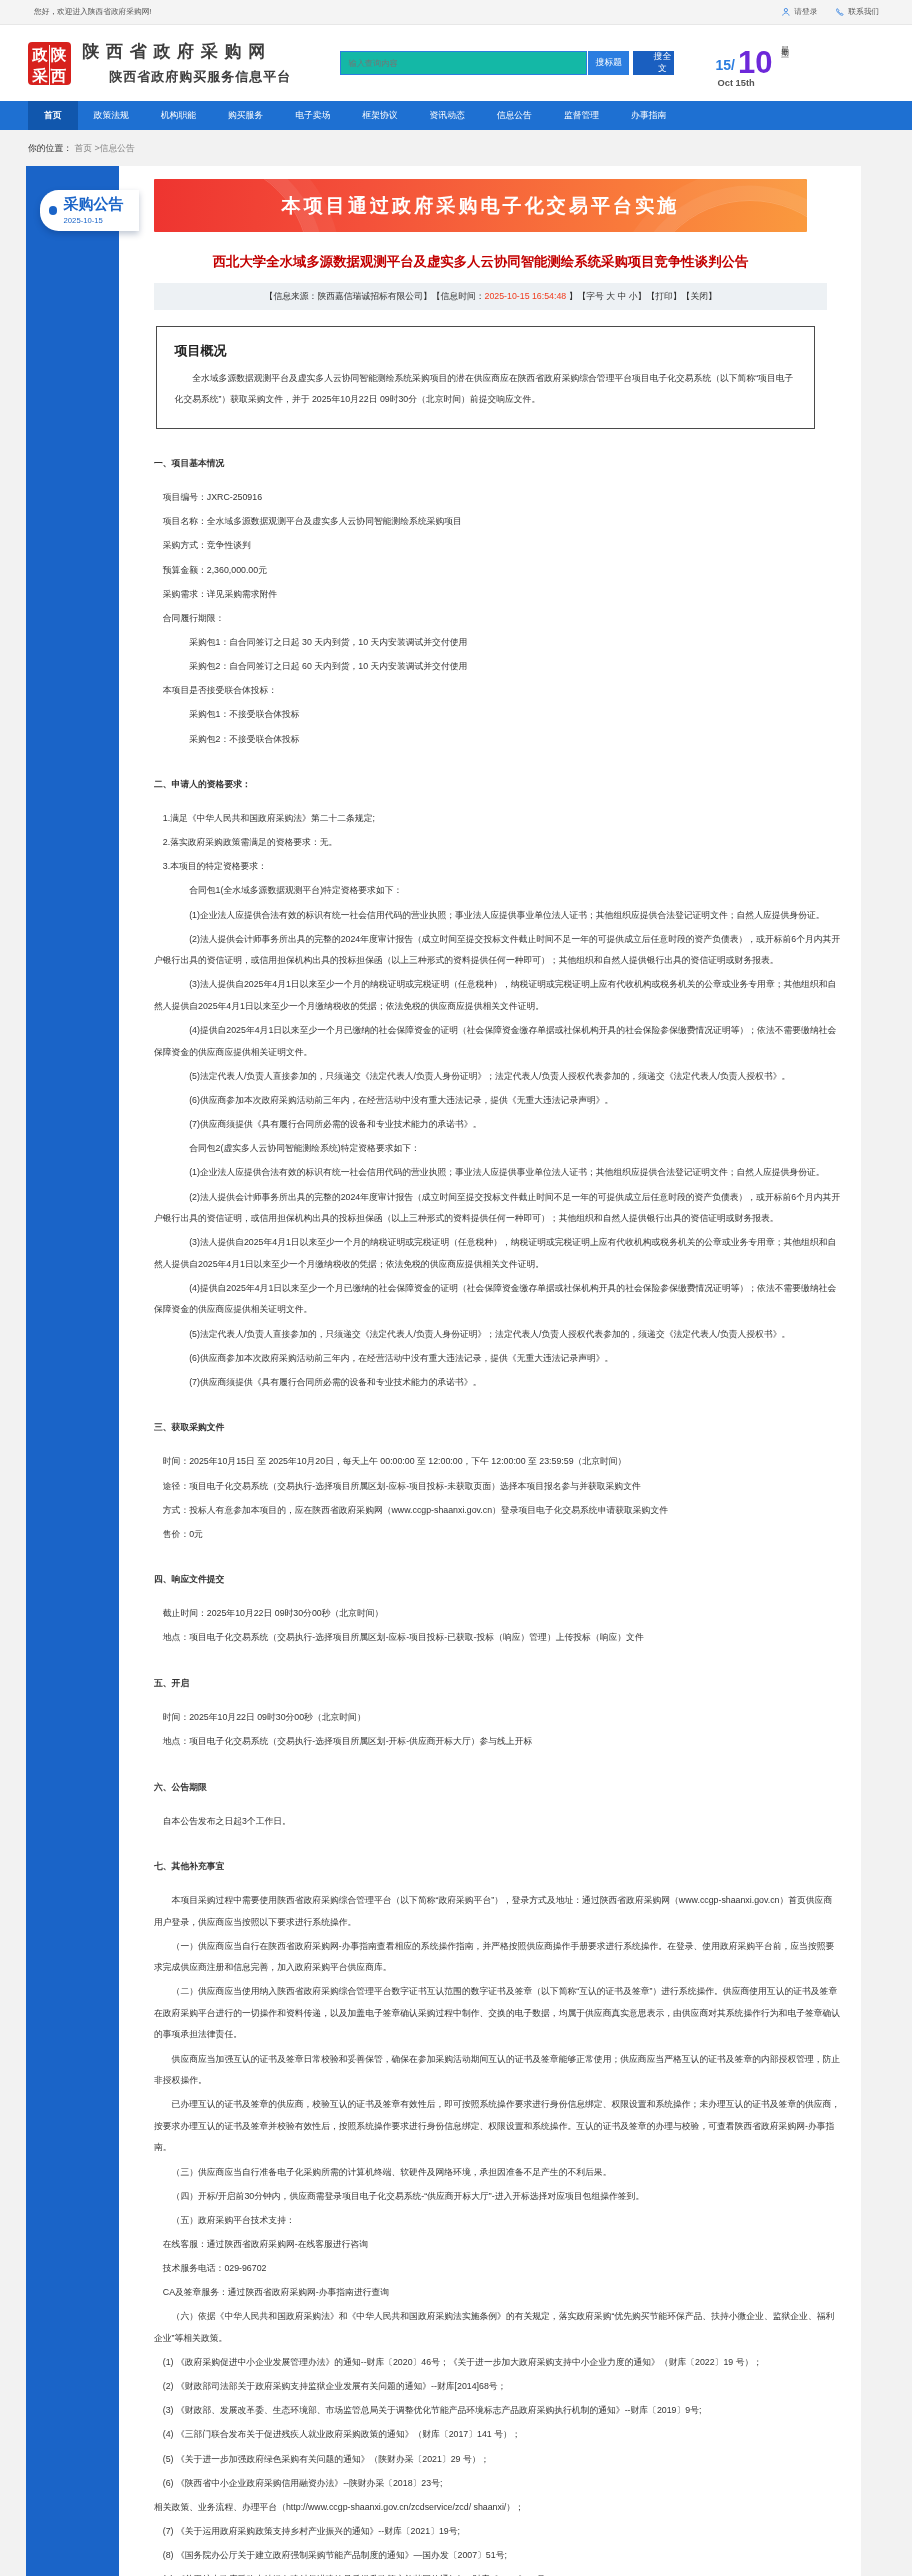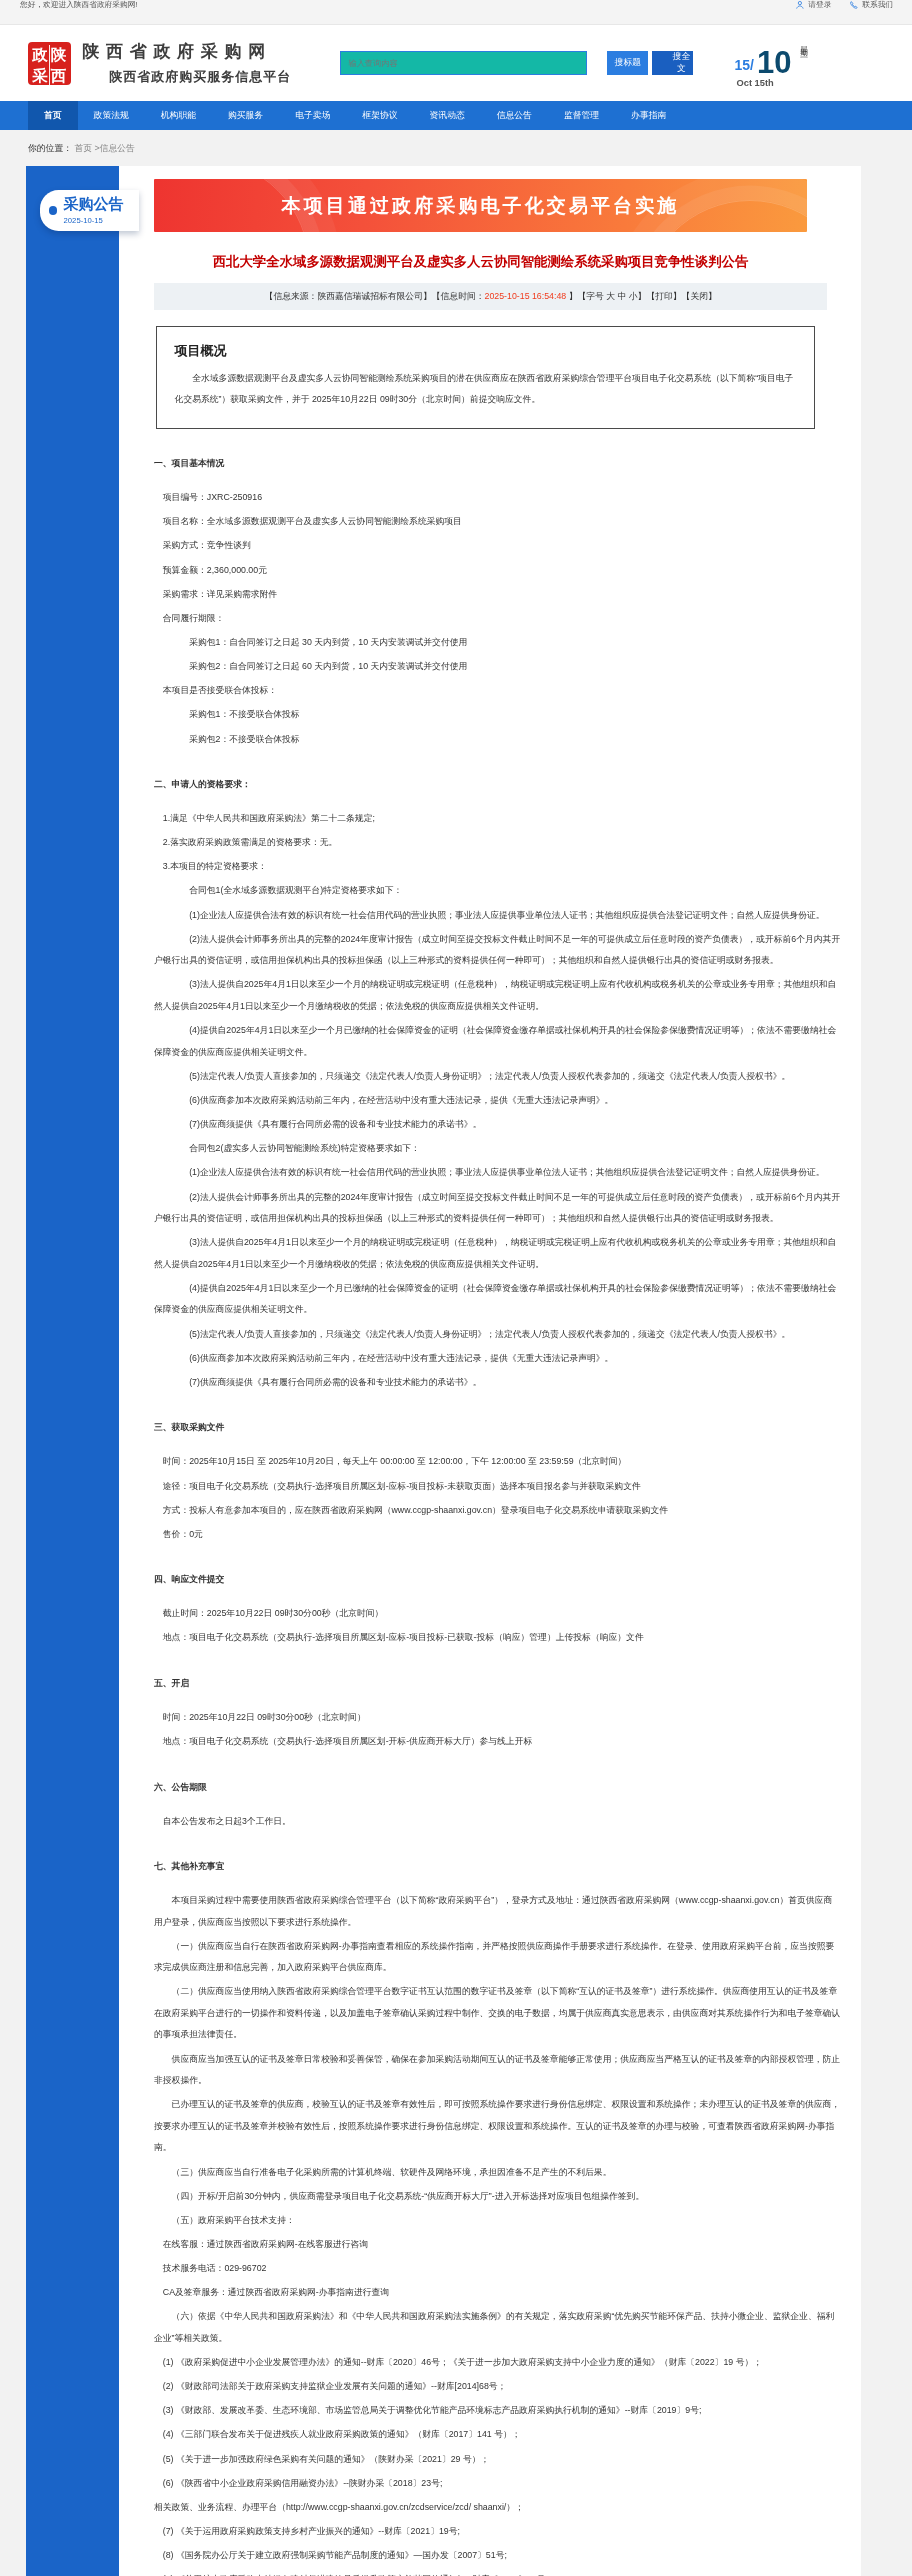--- a/index.html
+++ b/index.html
@@ -1,42 +1,42 @@
 <!DOCTYPE html>
 <html lang="zh" style="font-size:8.2px"><head>
 <meta charset="utf-8">
 <style>
   * { box-sizing: border-box; margin: 0; padding: 0; }
   html,body { width:913px; background:#f2f2f2; font-family:"Liberation Sans","DejaVu Sans",sans-serif; color:#333; }
 
   
   .topbar { background:#f4f4f4; border-bottom:0.5px solid #e7e7e7; height:25px; }
-  .topbar-inner { display:flex; align-items:flex-start; height:100%; padding:0 20px; font-size:7.7px; color:#555; }
+  .topbar-inner { display:flex; align-items:center; height:100%; padding:0 34px; font-size:7.7px; color:#555; }
   .topbar-right { margin-left:auto; display:flex; gap:17.5px; }
   .tb-link { display:flex; align-items:center; gap:3.6px; cursor:pointer; color:#555; }
   .tb-link svg { width:9.8px; height:9.8px; }
 
   
   .header { background:#fff; height:76px; }
   .header-inner { display:flex; align-items:center; height:100%; padding:0 36px 0 28px; }
   .brand { display:flex; align-items:center; gap:11.3px; }
   .logo { width:43px; height:43px; background:#d7211d; border-radius:4.1px; display:grid; grid-template-columns:1fr 1fr; padding:3.6px; }
   .logo span { color:#fff; font-weight:bold; font-size:15.5px; display:flex; align-items:center; justify-content:center; font-family:"Liberation Serif","DejaVu Serif",serif; }
   .logo span:nth-child(odd){ border-right:1px solid rgba(255,255,255,.9); }
   .site-title { font-size:17px; font-weight:bold; color:#3d3d3d; letter-spacing:6.7px; }
   .site-subtitle { font-size:13px; font-weight:bold; color:#3d3d3d; letter-spacing:1px; margin-top:4.1px;margin-left:27px; }
   .search { display:flex; align-items:center; margin-left:49px; }
   .search input { width:247px; height:24px; border:1px solid #2b7de0; outline:none; padding:0 7.2px; font-size:8.2px; color:#333; background:#14b8a6; }
   .search button { height:24px; width:41px; border:none; color:#fff; font-size:8.8px; cursor:pointer; }
-  .btn-title { background:#2b7de0; margin-left:20px; }
+  .btn-title { background:#2b7de0; margin-left:1px; }
   .btn-full { background:#1a5fc0; margin-left:4.1px;padding-left:17px; }
   .datebox { margin-left:41px; }
   .date-nums { display:flex; align-items:flex-end; gap:3.1px; }
   .d-small { font-size:14px; font-weight:bold; color:#2b7de0; line-height:1; padding-bottom:4.1px;}
-  .d-big { font-size:31px; font-weight:bold; color:#0c4a6e; line-height:.9; }
+  .d-big { font-size:31px; font-weight:bold; color:#6d28d9; line-height:.9; }
   .d-week { writing-mode:vertical-rl; font-size:7.7px; color:#333; letter-spacing:3.1px; padding-left:4.1px; height:38px; }
   .d-en { font-size:9.3px; font-weight:bold; color:#555; margin-top:1px; margin-left:2.1px;}
 
   
   .nav { background:#1e70d2; height:29px; }
   .nav-inner { display:flex; padding:0 28px; height:100%; }
   .nav-item { color:#fff; font-size:8.8px; line-height:29px; padding:0 16px; text-decoration:none; cursor:pointer; }
   .nav-item.active { background:#1157ad; font-weight:bold; }
 
   

